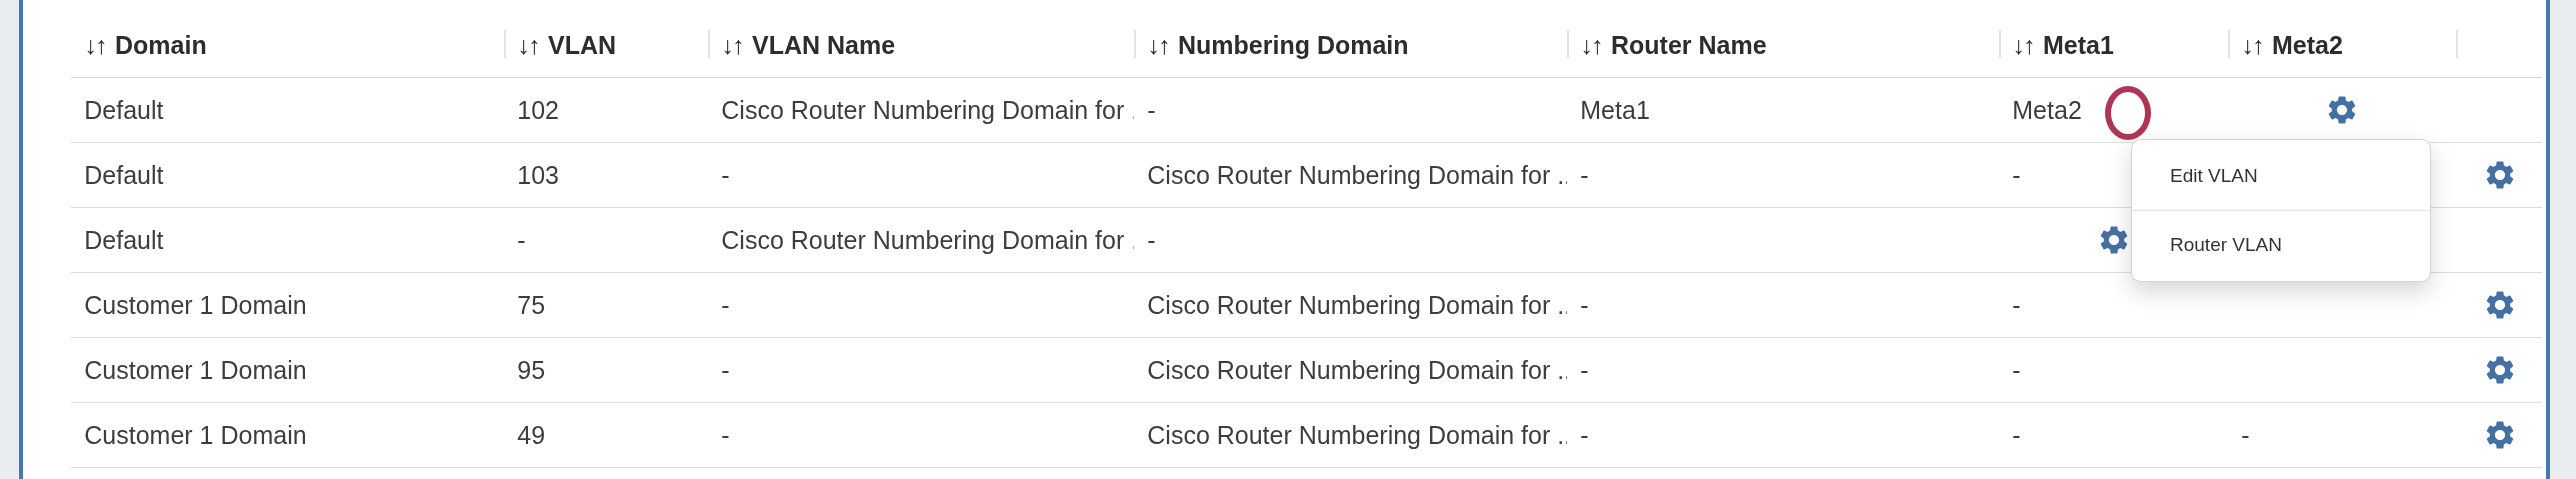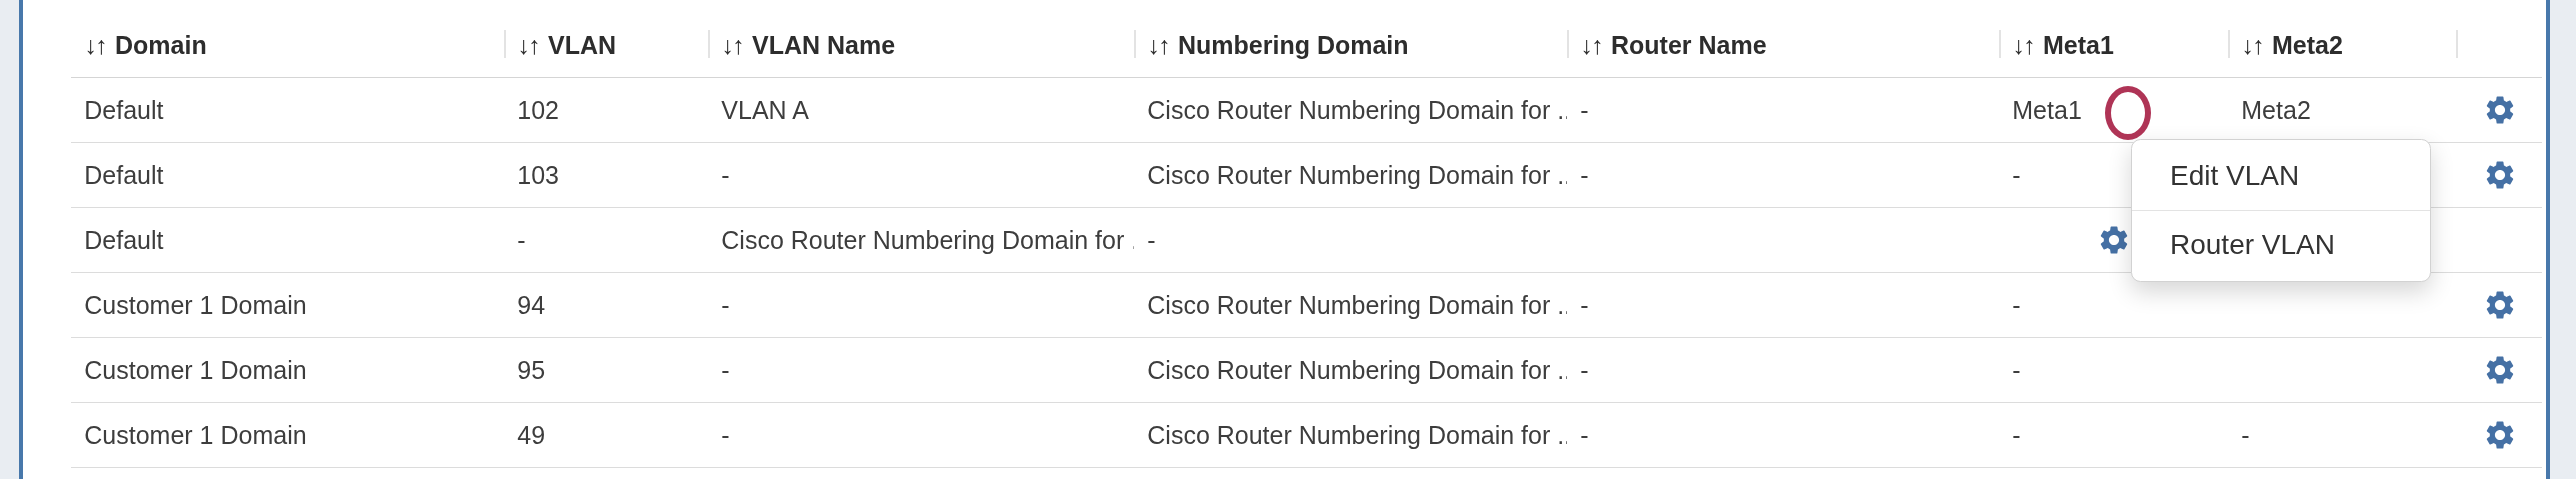--- a/index.html
+++ b/index.html
@@ -45,21 +45,21 @@
   .gear-btn svg { width:34px; height:34px; fill:var(--gear,#4570a4); }
   .context-menu {
     position:absolute; left:2131px; top:139px; width:300px;
     background:#ffffff;
     border:1px solid #d2d2d2; border-radius:9.5px;
     box-shadow:0 9.5px 23px rgba(0,0,0,0.16);
     padding:11.4px 0; z-index:5;
   }
   .menu-item {
     height:49px; line-height:49px; padding-left:38px;
-    font-size:28px; color:#333333; cursor:pointer;
+    font-size:19px; color:#333333; cursor:pointer;
     white-space:nowrap;
   }
   .menu-divider { border-top:1.9px solid #e3e3e3; margin:9.5px 0; }
   .annotation-circle {
     position:absolute; left:2105px; top:86px; width:46px; height:54px;
     border:6.7px solid var(--annotation,#af3456); border-radius:50%;
     z-index:6; pointer-events:none;
   }
 </style>
 </head>
@@ -97,21 +97,20 @@
         <span class="sorticon">↓↑</span>
         <span>Meta2</span>
       </div>
       <div class="cell sep actions"></div>
     </div>
 
     <div class="rows">
   <div class="row body">
     <div class="cell">Default</div>
     <div class="cell">102</div>
-    <div class="cell">VLAN A</div>
     <div class="cell">Cisco Router Numbering Domain for ...</div>
     <div class="cell">-</div>
     <div class="cell">Meta1</div>
     <div class="cell">Meta2</div>
     <div class="cell actions">
       <button class="gear-btn">
         <span style="display:flex;">
           <svg viewBox="0 0 24 24">
                   <path d="M19.14 12.94c.04-.3.06-.61.06-.94 0-.32-.02-.64-.07-.94l2.03-1.58a.49.49 0 0 0 .12-.61l-1.92-3.32a.49.49 0 0 0-.59-.22l-2.39.96c-.5-.38-1.03-.7-1.62-.94l-.36-2.54a.48.48 0 0 0-.48-.41h-3.84c-.24 0-.43.17-.47.41l-.36 2.54c-.59.24-1.13.57-1.62.94l-2.39-.96a.49.49 0 0 0-.59.22L2.74 8.87c-.12.21-.08.47.12.61l2.03 1.58c-.05.3-.09.63-.09.94s.02.64.07.94l-2.03 1.58a.49.49 0 0 0-.12.61l1.92 3.32c.12.22.37.29.59.22l2.39-.96c.5.38 1.03.7 1.62.94l.36 2.54c.05.24.24.41.48.41h3.84c.24 0 .44-.17.47-.41l.36-2.54c.59-.24 1.13-.56 1.62-.94l2.39.96c.22.08.47 0 .59-.22l1.92-3.32c.12-.22.07-.47-.12-.61l-2.01-1.58zM12 15.6c-1.98 0-3.6-1.62-3.6-3.6s1.62-3.6 3.6-3.6 3.6 1.62 3.6 3.6-1.62 3.6-3.6 3.6z"></path>
                 </svg>
@@ -151,21 +150,21 @@
           <svg viewBox="0 0 24 24">
                   <path d="M19.14 12.94c.04-.3.06-.61.06-.94 0-.32-.02-.64-.07-.94l2.03-1.58a.49.49 0 0 0 .12-.61l-1.92-3.32a.49.49 0 0 0-.59-.22l-2.39.96c-.5-.38-1.03-.7-1.62-.94l-.36-2.54a.48.48 0 0 0-.48-.41h-3.84c-.24 0-.43.17-.47.41l-.36 2.54c-.59.24-1.13.57-1.62.94l-2.39-.96a.49.49 0 0 0-.59.22L2.74 8.87c-.12.21-.08.47.12.61l2.03 1.58c-.05.3-.09.63-.09.94s.02.64.07.94l-2.03 1.58a.49.49 0 0 0-.12.61l1.92 3.32c.12.22.37.29.59.22l2.39-.96c.5.38 1.03.7 1.62.94l.36 2.54c.05.24.24.41.48.41h3.84c.24 0 .44-.17.47-.41l.36-2.54c.59-.24 1.13-.56 1.62-.94l2.39.96c.22.08.47 0 .59-.22l1.92-3.32c.12-.22.07-.47-.12-.61l-2.01-1.58zM12 15.6c-1.98 0-3.6-1.62-3.6-3.6s1.62-3.6 3.6-3.6 3.6 1.62 3.6 3.6-1.62 3.6-3.6 3.6z"></path>
                 </svg>
         </span>
       </button>
     </div>
   </div>
 
   <div class="row body">
     <div class="cell">Customer 1 Domain</div>
-    <div class="cell">94</div>
+    <div class="cell">75</div>
     <div class="cell">-</div>
     <div class="cell">Cisco Router Numbering Domain for ...</div>
     <div class="cell">-</div>
     <div class="cell">-</div>
     <div class="cell"></div>
     <div class="cell actions">
       <button class="gear-btn">
         <span style="display:flex;">
           <svg viewBox="0 0 24 24">
                   <path d="M19.14 12.94c.04-.3.06-.61.06-.94 0-.32-.02-.64-.07-.94l2.03-1.58a.49.49 0 0 0 .12-.61l-1.92-3.32a.49.49 0 0 0-.59-.22l-2.39.96c-.5-.38-1.03-.7-1.62-.94l-.36-2.54a.48.48 0 0 0-.48-.41h-3.84c-.24 0-.43.17-.47.41l-.36 2.54c-.59.24-1.13.57-1.62.94l-2.39-.96a.49.49 0 0 0-.59.22L2.74 8.87c-.12.21-.08.47.12.61l2.03 1.58c-.05.3-.09.63-.09.94s.02.64.07.94l-2.03 1.58a.49.49 0 0 0-.12.61l1.92 3.32c.12.22.37.29.59.22l2.39-.96c.5.38 1.03.7 1.62.94l.36 2.54c.05.24.24.41.48.41h3.84c.24 0 .44-.17.47-.41l.36-2.54c.59-.24 1.13-.56 1.62-.94l2.39.96c.22.08.47 0 .59-.22l1.92-3.32c.12-.22.07-.47-.12-.61l-2.01-1.58zM12 15.6c-1.98 0-3.6-1.62-3.6-3.6s1.62-3.6 3.6-3.6 3.6 1.62 3.6 3.6-1.62 3.6-3.6 3.6z"></path>

